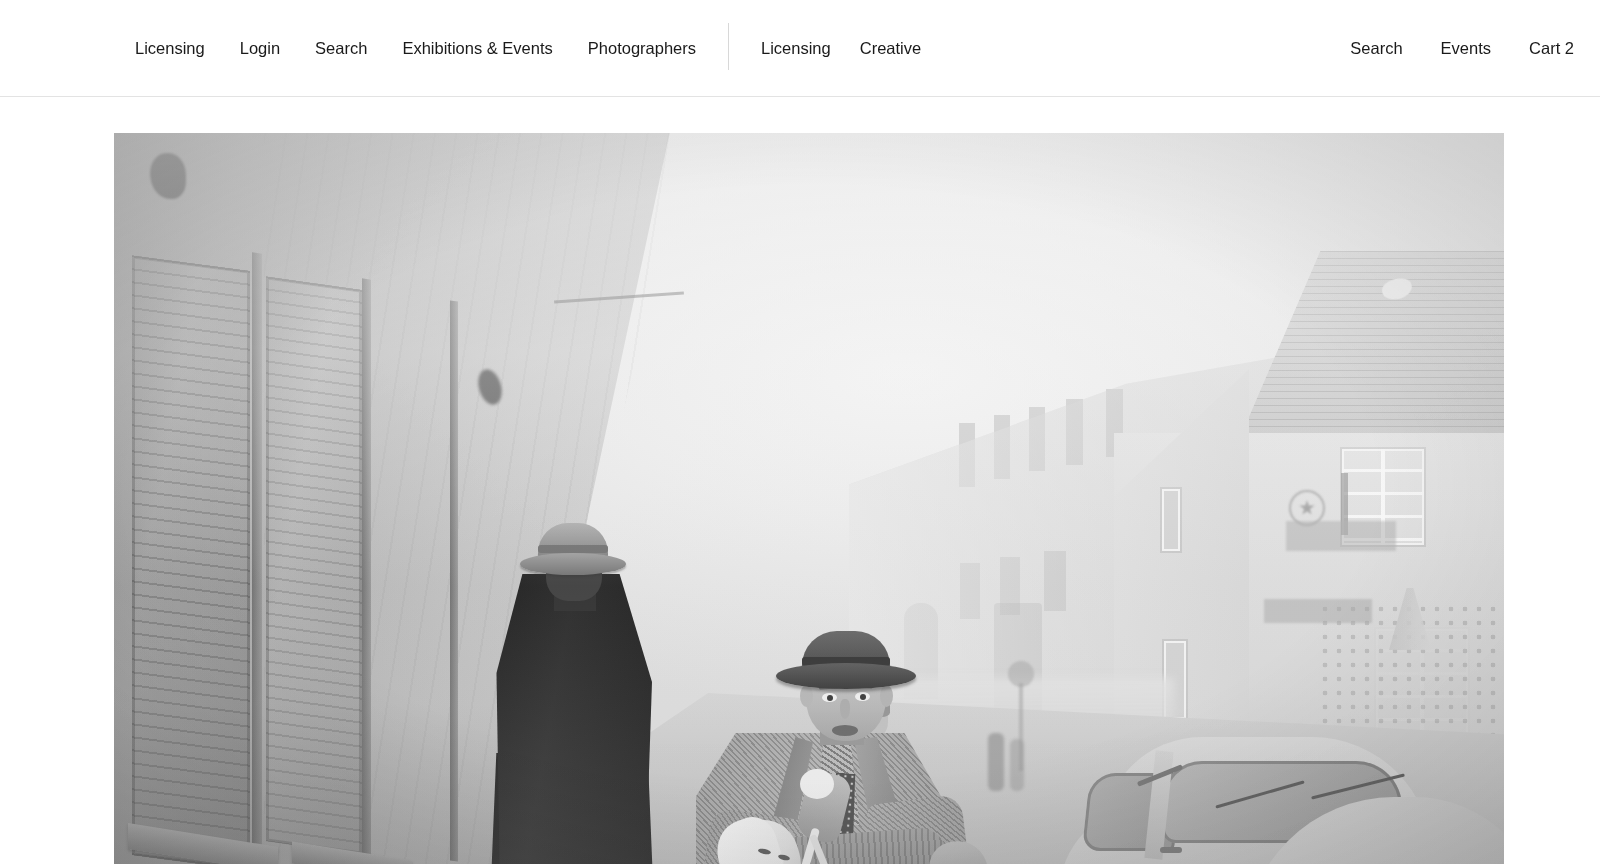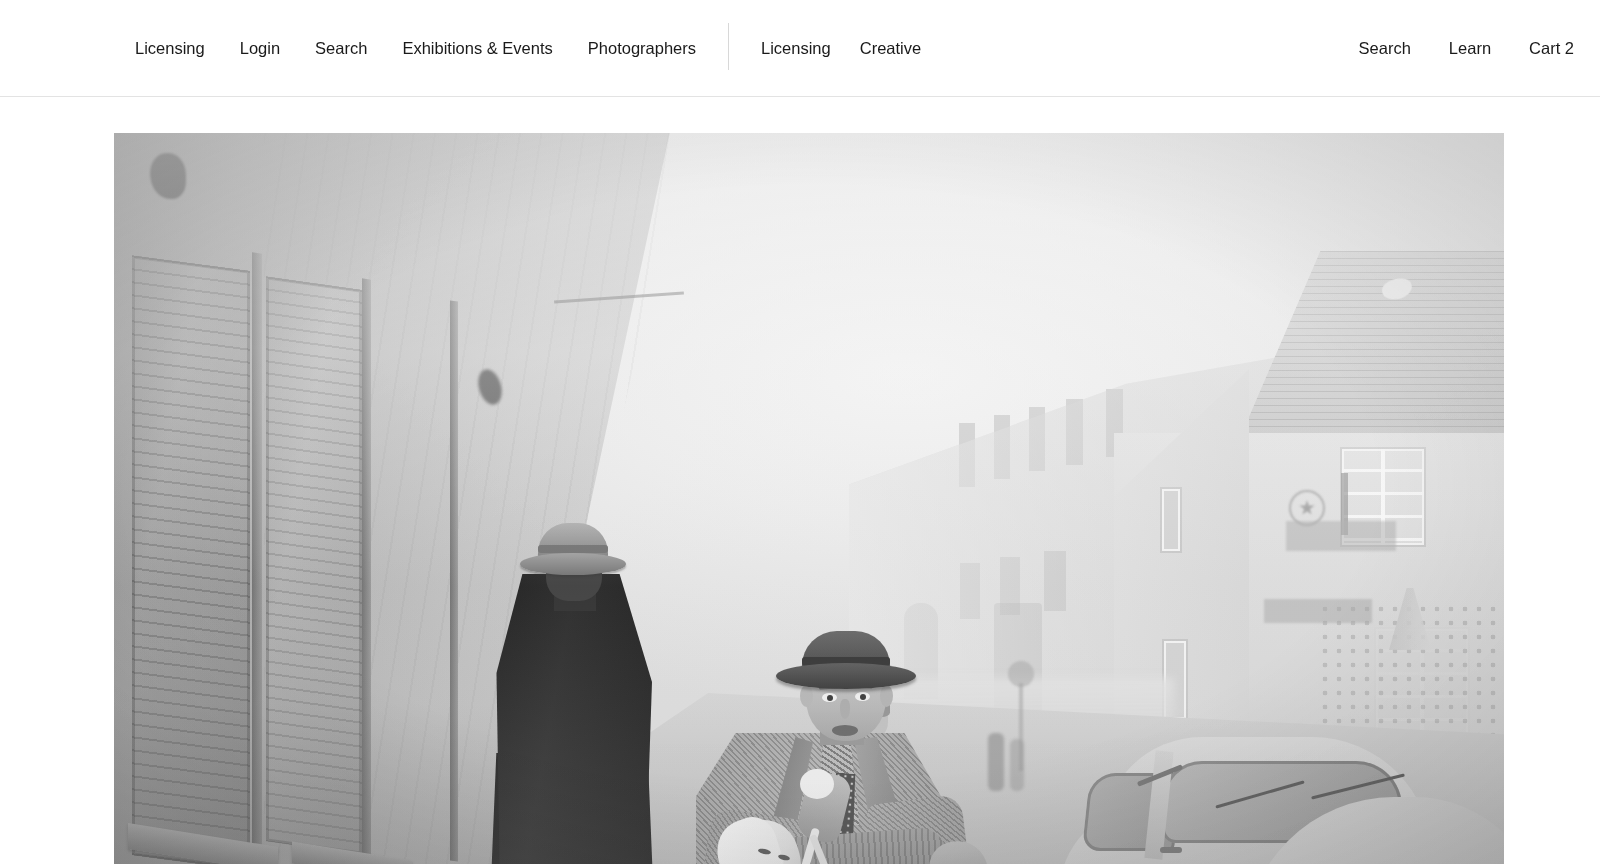--- a/index.html
+++ b/index.html
@@ -600,21 +600,21 @@
 
   <div class="nav-divider"></div>
 
   <nav class="nav-secondary">
     <a class="nav-link" href="#">Licensing</a>
     <a class="nav-link" href="#">Creative</a>
   </nav>
 
   <nav class="nav-utility">
     <a class="nav-link" href="#">Search</a>
-    <a class="nav-link" href="#">Learn</a>
+    <a class="nav-link" href="#">Events</a>
     <a class="nav-link" href="#">Cart 2</a>
   </nav>
 
 </header>
 
 <main>
 <figure class="photo-stage" aria-label="Black and white photograph of a foggy European village street; a man in a hat carries a baby toward the camera while another man in a dark coat and hat walks away, a third figure approaches in the mist, and a Volkswagen Beetle is parked at right beside half-timbered houses with shuttered windows.">
   <div class="photo-frame">
 
     <div class="ph sky"></div>

